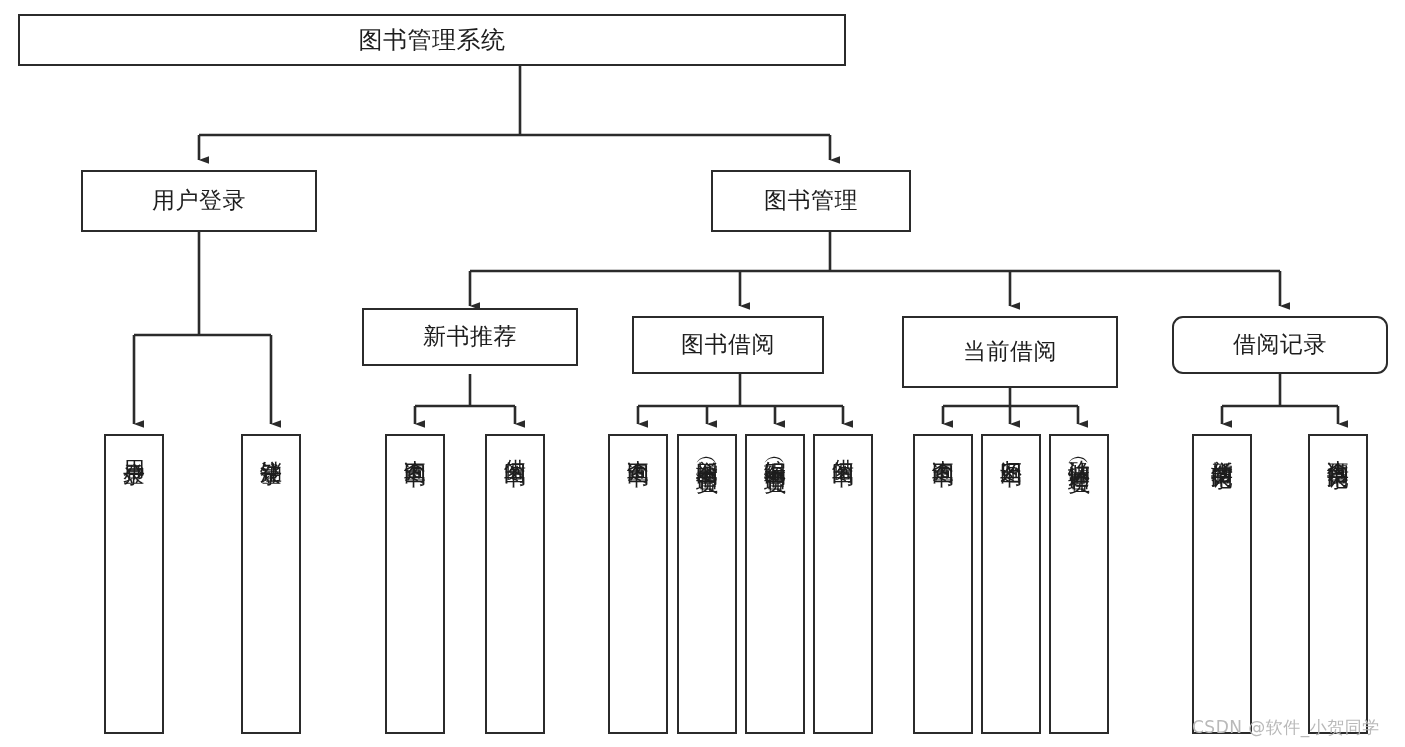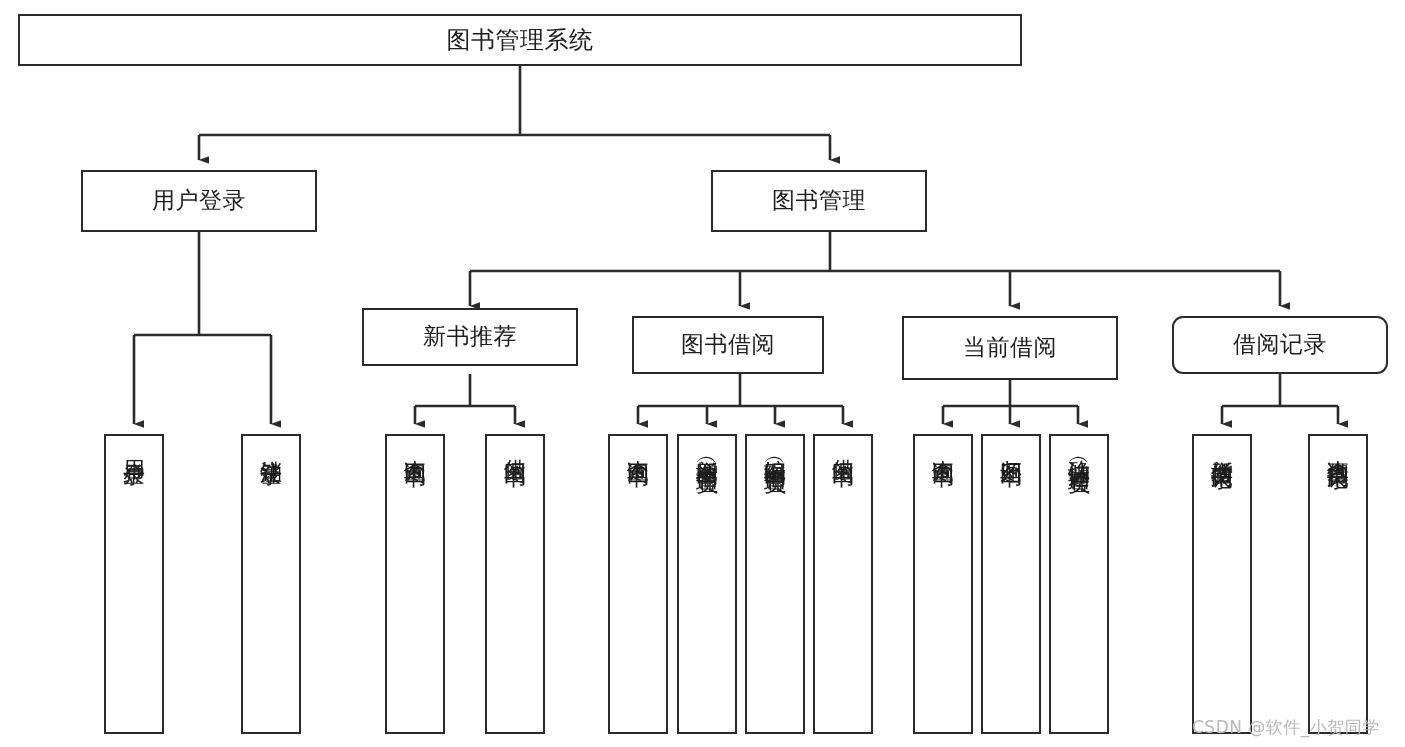--- a/index.html
+++ b/index.html
@@ -123,38 +123,38 @@
       <path d="M1010,406 L1010,424" marker-end="url(#arrow)"></path>
       <path d="M1078,406 L1078,424" marker-end="url(#arrow)"></path>
 
       <path d="M1280,374 L1280,406"></path>
       <path d="M1222,406 L1338,406"></path>
       <path d="M1222,406 L1222,424" marker-end="url(#arrow)"></path>
       <path d="M1338,406 L1338,424" marker-end="url(#arrow)"></path>
     </g>
   </svg>
 
-  <div class="node h root" style="left:18px; top:14px; width:1004px; height:52px;">
+  <div class="node h root" style="left:18px; top:14px; width:828px; height:52px;">
     <span class="label">图书管理系统</span>
   </div>
 
   <div class="node h" style="left:81px; top:170px; width:236px; height:62px;">
     <span class="label">用户登录</span>
   </div>
-  <div class="node h" style="left:711px; top:170px; width:216px; height:62px;">
+  <div class="node h" style="left:711px; top:170px; width:200px; height:62px;">
     <span class="label">图书管理</span>
   </div>
 
   <div class="node h" style="left:362px; top:308px; width:216px; height:58px;">
     <span class="label">新书推荐</span>
   </div>
   <div class="node h" style="left:632px; top:316px; width:192px; height:58px;">
     <span class="label">图书借阅</span>
   </div>
-  <div class="node h" style="left:902px; top:316px; width:216px; height:64px;">
+  <div class="node h" style="left:902px; top:316px; width:216px; height:72px;">
     <span class="label">当前借阅</span>
   </div>
   <div class="node h" style="left:1172px; top:316px; width:216px; height:58px;border-radius:11px;">
     <span class="label">借阅记录</span>
   </div>
 
   <div class="node v" style="left:104px; top:434px; width:60px; height:300px;">
     <span class="label">用户登录</span>
   </div>
   <div class="node v" style="left:241px; top:434px; width:60px; height:300px;">

